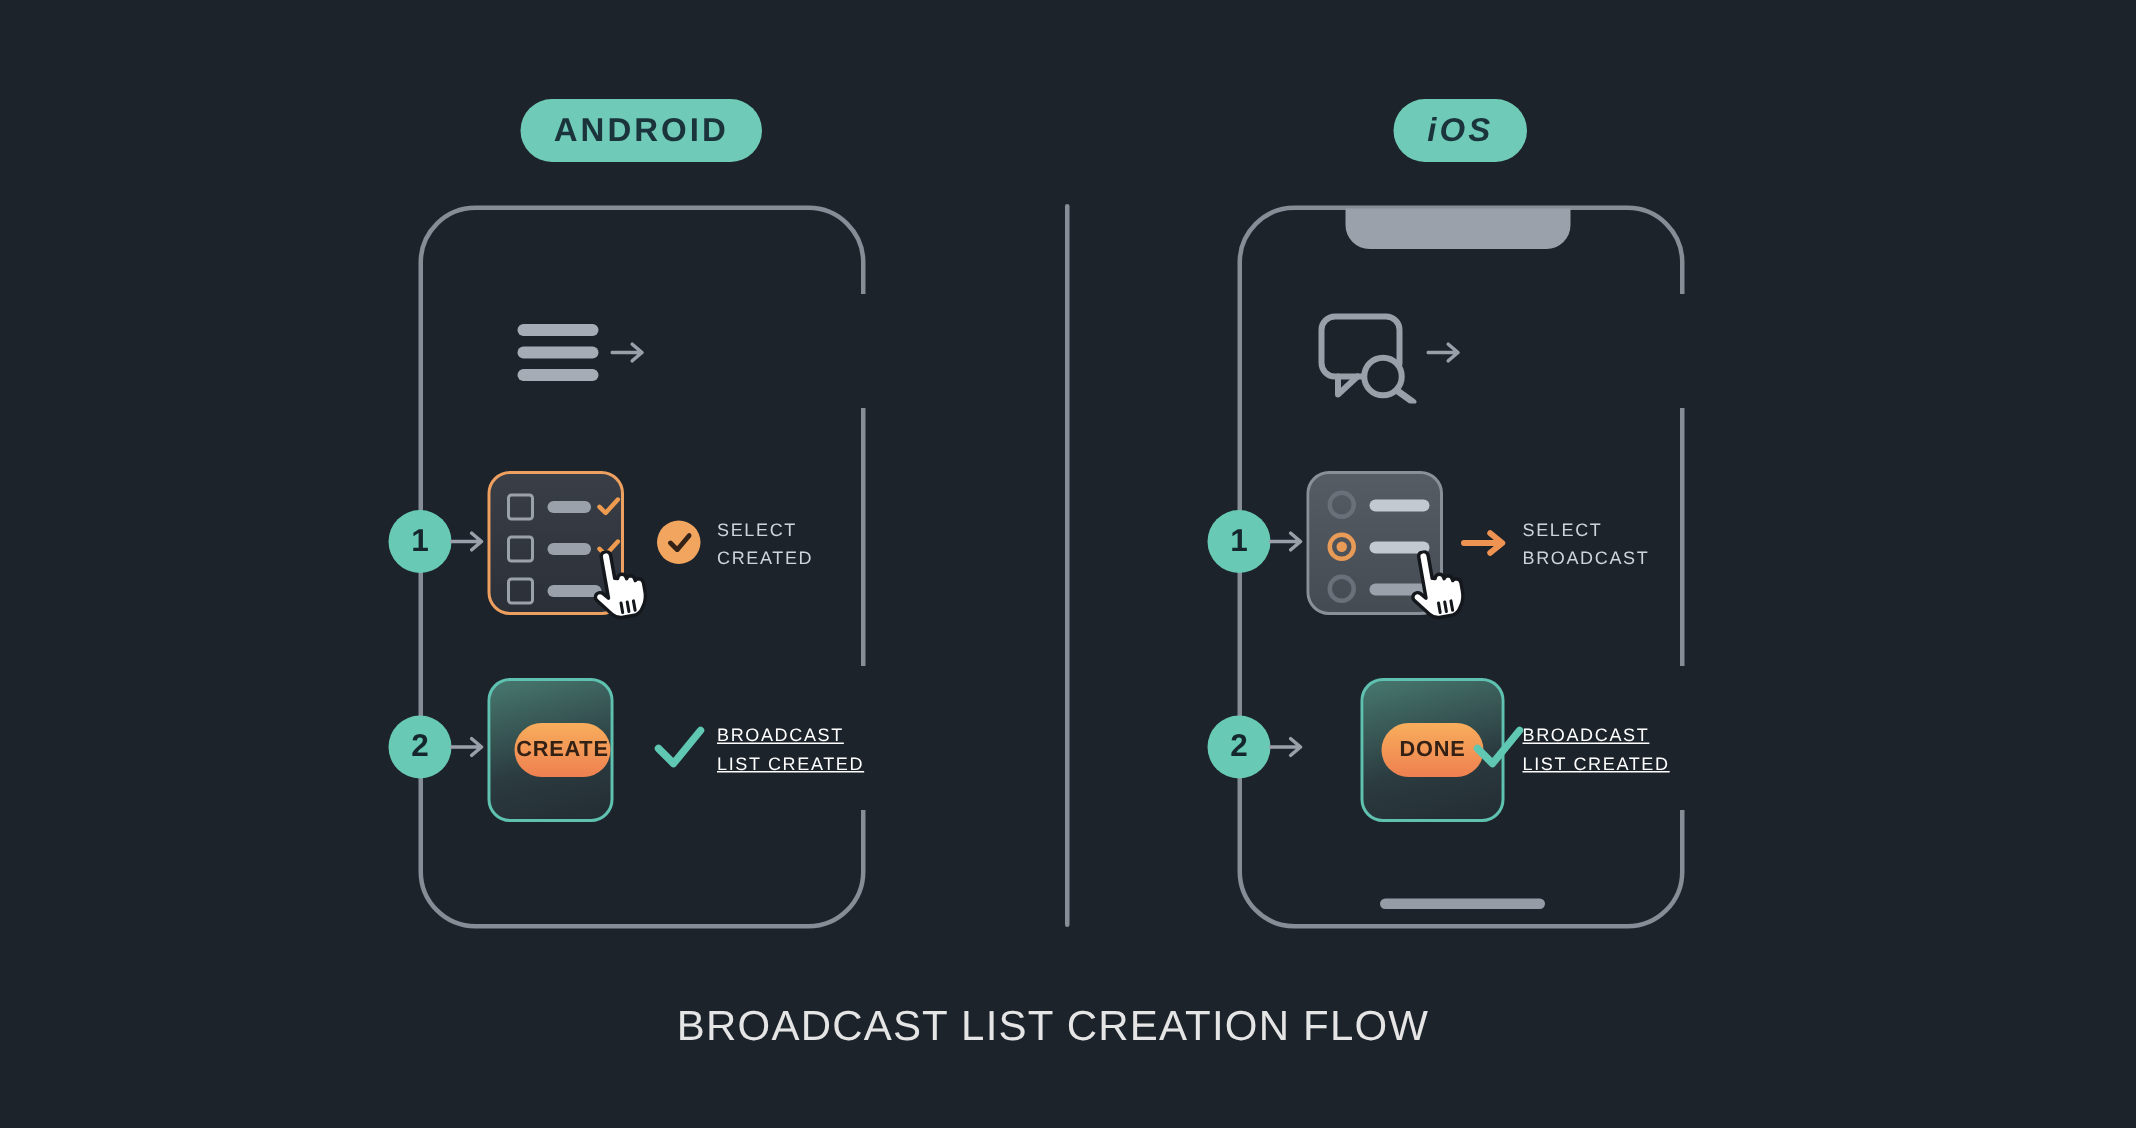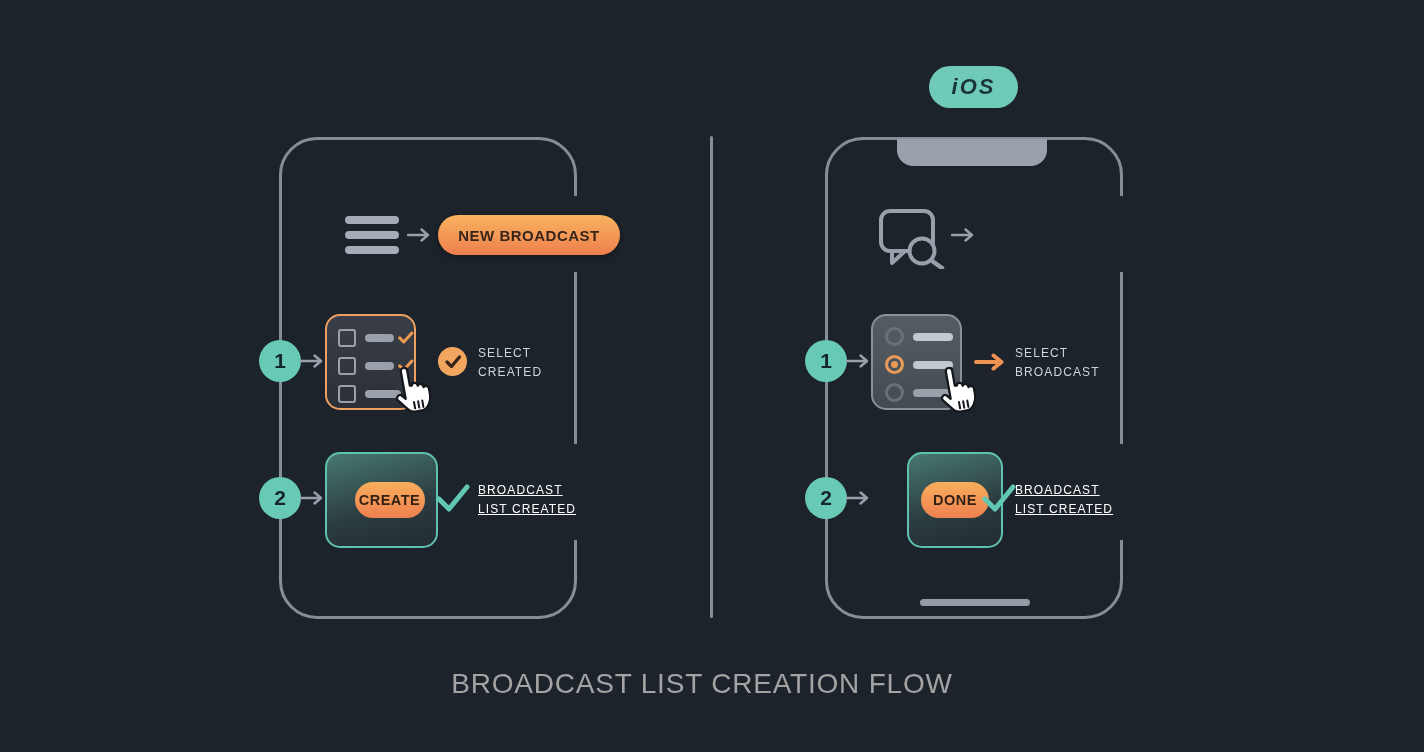--- a/index.html
+++ b/index.html
@@ -88,40 +88,41 @@
   
   .hamburger .bar{width:54px;height:8px;background:#a6acb6;border-radius:4px;margin-bottom:7px;}
 
   .check-circle{
     width:29px;height:29px;border-radius:50%;background:#f2a55e;
     display:flex;align-items:center;justify-content:center;
   }
 
   .main-title{
     width:1404px;text-align:center;
-    color:#a3a3a3;font-size:28px;letter-spacing:.8px;font-weight:400;
+    color:#e5e5e5;font-size:28px;letter-spacing:.8px;font-weight:400;
   }
 </style>
 </head>
 <body>
 
 <div class="stage">
 
   <svg width="0" height="0" style="position:absolute">
     <defs>
       <g id="hand-ptr">
         <path d="M12.5 3 C12.5 1.6 13.6 0.6 15 0.6 C16.4 0.6 17.5 1.7 17.5 3.1 L17.5 15.2 L19 15.5 C19.2 14.4 20.2 13.6 21.3 13.7 C22.5 13.8 23.4 14.7 23.5 15.8 L23.6 16.4 C24 15.7 24.8 15.2 25.7 15.3 C26.9 15.5 27.7 16.4 27.8 17.6 L27.9 18.2 C28.4 17.7 29.1 17.5 29.8 17.6 C31 17.9 31.9 18.9 31.9 20.2 L31.9 25 C31.9 27.4 31.2 29.7 29.9 31.7 L29 33 C27.8 34.9 25.7 36 23.5 36 L18.3 36 C16.2 36 14.2 35 12.9 33.4 L6.3 25 C5.5 24 5.7 22.5 6.7 21.7 C7.7 20.9 9.2 21 10.1 22 L12.5 24.8 Z" fill="#ffffff" stroke="#14171c" stroke-width="1.8" stroke-linejoin="round"></path>
         <path d="M18.5 28.5 L18.5 33.5 M21.8 28.5 L21.8 33.5 M25.1 28.5 L25.1 33.5" stroke="#14171c" stroke-width="1.6" stroke-linecap="round" fill="none"></path>
       </g>
       <g id="arrow-sm">
         <path d="M1 8 H20 M14.5 2.5 L21 8 L14.5 13.5" fill="none" stroke="#9aa0aa" stroke-width="2.4" stroke-linecap="round" stroke-linejoin="round"></path>
       </g>
     </defs>
   </svg>
 
+  <div class="abs platform-badge" style="left:347px;top:66px;width:161px;height:42px;">ANDROID</div>
   <div class="abs platform-badge" style="left:929px;top:66px;width:89px;height:42px;font-style:italic;">iOS</div>
 
   <div class="abs phone" style="left:279px;top:137px;width:292px;height:476px;"></div>
   <div class="abs phone" style="left:825px;top:137px;width:292px;height:476px;"></div>
 
   <div class="abs gap-mask" style="left:569px;top:196px;width:10px;height:76px;"></div>
   <div class="abs gap-mask" style="left:569px;top:444px;width:10px;height:96px;"></div>
   <div class="abs gap-mask" style="left:1115px;top:196px;width:10px;height:76px;"></div>
   <div class="abs gap-mask" style="left:1115px;top:444px;width:10px;height:96px;"></div>
 
@@ -131,21 +132,20 @@
   <div class="abs divider" style="left:710px;top:136px;width:3px;height:482px;"></div>
 
   <div class="abs hamburger" style="left:345px;top:216px;">
     <div class="bar"></div>
     <div class="bar"></div>
     <div class="bar" style="margin-bottom:0;"></div>
   </div>
   <svg class="abs" style="left:407px;top:227px;" width="26" height="16" viewBox="0 0 26 16">
       <use href="#arrow-sm"></use>
     </svg>
-  <div class="abs pill-orange" style="left:438px;top:215px;width:182px;height:40px;">NEW BROADCAST</div>
 
   <div class="abs num-circle" style="left:259px;top:340px;">1</div>
   <svg class="abs" style="left:300px;top:353px;" width="26" height="16" viewBox="0 0 26 16">
       <use href="#arrow-sm"></use>
     </svg>
 
   <div class="abs card card-checklist" style="left:325px;top:314px;width:91px;height:96px;">
     <div class="chk-row">
       <div class="chk-box"></div>
       <div class="chk-bar"></div>
@@ -177,21 +177,21 @@
   <div class="abs step-label" style="left:478px;top:344px;">
     <span>SELECT</span><br>
     <span>CREATED</span>
   </div>
 
   <div class="abs num-circle" style="left:259px;top:477px;">2</div>
   <svg class="abs" style="left:300px;top:490px;" width="26" height="16" viewBox="0 0 26 16">
       <use href="#arrow-sm"></use>
     </svg>
 
-  <div class="abs card card-confirm" style="left:325px;top:452px;width:113px;height:96px;padding-left:16px;">
+  <div class="abs card card-confirm" style="left:325px;top:452px;width:84px;height:96px;padding-left:16px;">
     <div class="pill-small" style="width:70px;height:36px;">CREATE</div>
   </div>
   <svg class="abs" style="left:436px;top:483px;" width="34" height="30" viewBox="0 0 34 30">
     <path d="M3 16 L13 26 L31 4" fill="none" stroke="#5fc7b2" stroke-width="5" stroke-linecap="round" stroke-linejoin="round"></path>
     </svg>
   <div class="abs step-label done" style="left:478px;top:481px;">
     <span>BROADCAST</span><br>
     <span>LIST CREATED</span>
   </div>
 

